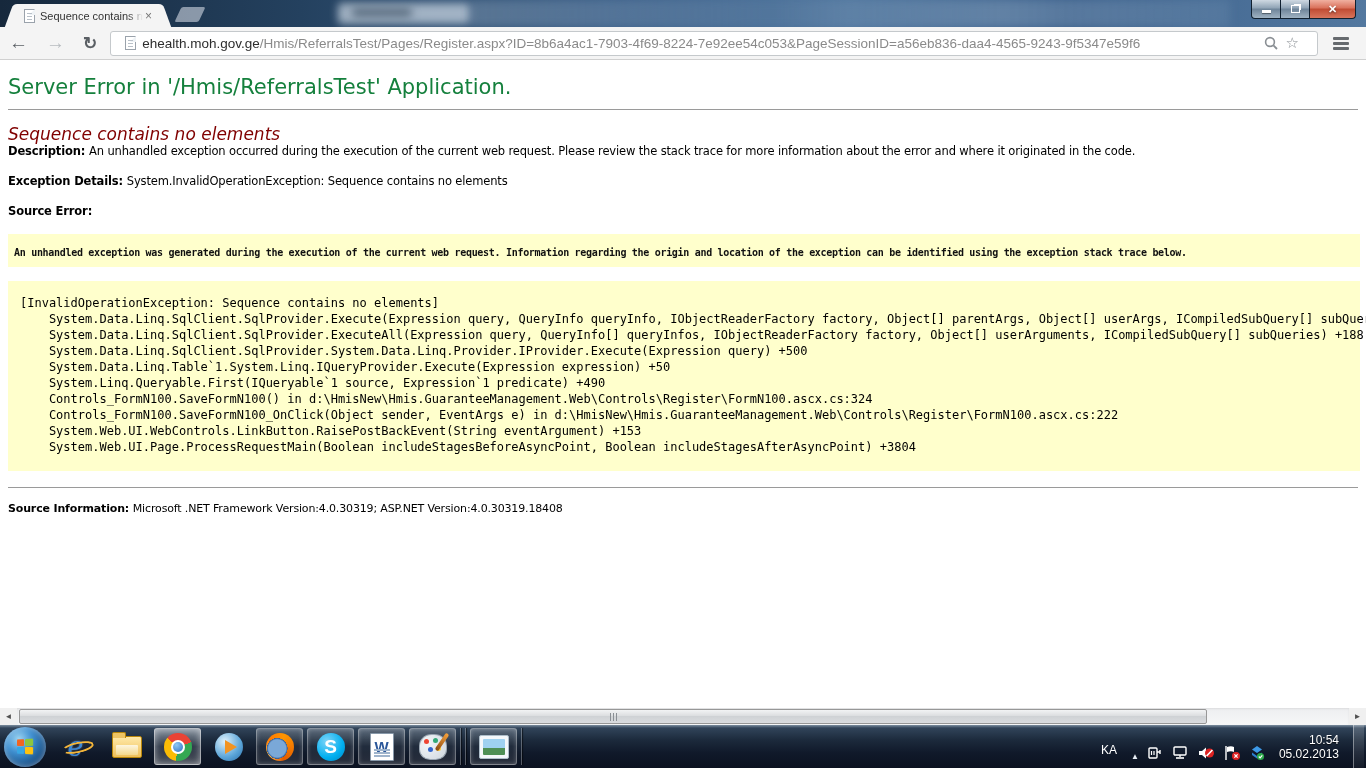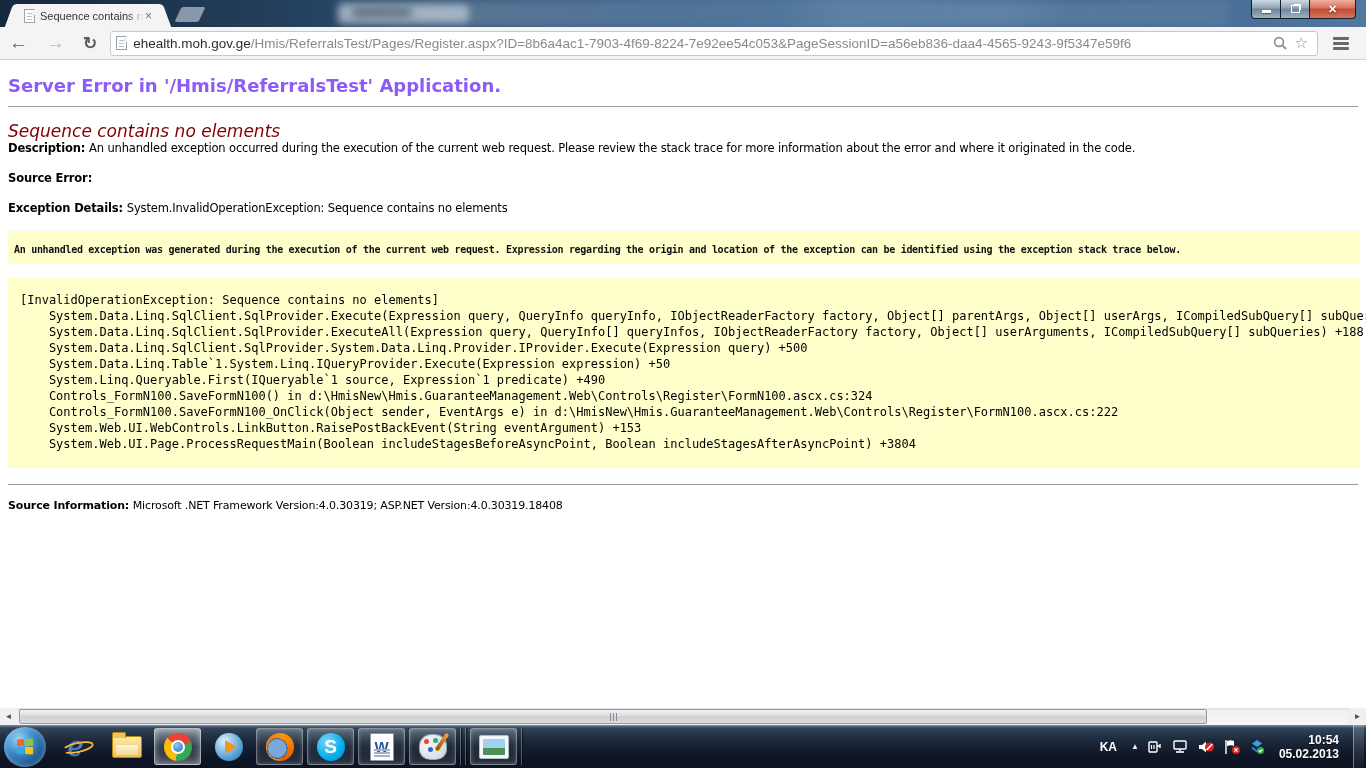--- a/index.html
+++ b/index.html
@@ -43,34 +43,34 @@
   .glyph-max { width:9px; height:8px; border:1px solid #fff; box-shadow:2px -2px 0 -1px #fff; position:relative; }
   .glyph-close { color:#fff; font-size:11px; font-weight:bold; text-shadow:0 1px 2px rgba(0,0,0,.5); }
 
   
   #toolbar { position:absolute; left:0; top:27px; width:1366px; height:33px; background:#f4f4f4; border-bottom:1px solid #d0d0d0;
     display:flex; align-items:center; }
   .nav-btn { font-size:19px; font-weight:bold; padding:0 9px; color:#5a5f64; cursor:default; }
   .nav-btn.disabled { color:#b7bbbf; }
   #reload-btn { font-size:17px; }
   #omnibox { flex:1; height:25px; margin:0 6px 0 4px; background:#fff; border:1px solid #c5c9cc; border-radius:3px;
-    display:flex; align-items:center; padding:0 5px; min-width:0; }
+    display:flex; align-items:center; padding:0 14px; min-width:0; }
   #url-text { flex:1; font-size:13.5px; white-space:nowrap; overflow:hidden; margin-left:6px; min-width:0; }
   #url-text .domain { color:#2d2d2d; }
   #url-text .path { color:#8a8a8a; }
   .box-ico { color:#8a8f94; font-size:15px; padding:0 4px; flex:none; }
   #zoom-ico svg { display:block; }
   #menu-btn { width:34px; height:25px; margin-right:8px; border-radius:2px; display:flex; flex-direction:column;
     align-items:center; justify-content:center; gap:2px; }
   #menu-btn .bar { width:16px; height:3px; background:#666a6e; border-radius:1px; }
 
   
   #page { position:absolute; left:0; top:61px; width:1366px; height:647px; background:#fff; overflow:hidden;
     font-family:"DejaVu Sans", sans-serif; padding:14px 0 0 8px; }
-  #page h1 { font-weight:bold; font-size:18px; color:#8b5cf6; margin-bottom:10px; letter-spacing:0; }
+  #page h1 { font-weight:normal; font-size:21px; color:#15803d; margin-bottom:10px; letter-spacing:0; }
   #page hr { border:none; border-top:1px solid #9a9a9a; margin:0 8px 14px 0; }
   #page h2 { font-weight:normal; font-style:italic; font-size:17px; color:#800000; }
   .para { font-size:11.5px; color:#000; margin-bottom:16px; letter-spacing:-0.15px; }
   .para b { font-weight:bold; }
   .ybox { background:#ffffcc; margin-right:6px; }
   #src-box { padding:7px 6px; margin-bottom:14px; }
   #src-box span { font-family:"DejaVu Sans Mono", monospace; font-size:10px; font-weight:bold; color:#111; letter-spacing:-0.3px; }
   #stack-label { margin-top:4px; margin-bottom:14px; }
   #stack-box { padding:14px 0 16px 12px; margin-bottom:16px; }
   #stack-box pre { font-family:"DejaVu Sans Mono", monospace; font-size:12px; line-height:16px; color:#000; white-space:pre; }
@@ -120,21 +120,21 @@
   .ico-word { width:24px; height:28px; background:#fff; border:1px solid #8899aa; border-radius:1px; position:relative; }
   .ico-word::before { content:"W"; position:absolute; left:0; width:22px; top:4px; text-align:center; font-size:15px; font-weight:bold; color:#2b579a; }
   .ico-word::after { content:""; position:absolute; left:3px; bottom:3px; width:16px; height:1.5px; background:#9fb4cc; box-shadow:0 -3px 0 #9fb4cc, 0 -6px 0 #9fb4cc; }
   .ico-paint { width:28px; height:26px; background:radial-gradient(circle at 30% 35%, #f4f6f8, #cdd6de); border-radius:45% 45% 40% 40%; position:relative; border:1px solid #9aa6b2; }
   .ico-paint::before { content:""; position:absolute; left:4px; top:4px; width:5px; height:5px; border-radius:50%; background:#e43; box-shadow:9px -1px 0 #3a7, 4px 8px 0 #36c, 12px 7px 0 #fc3; }
   .ico-paint::after { content:""; position:absolute; right:2px; top:-3px; width:4px; height:20px; background:linear-gradient(#f7a23c,#8a4a12); border-radius:2px; transform:rotate(35deg); }
   .ico-photo { width:30px; height:24px; background:#f4f7fa; border-radius:2px; border:1px solid #aebdc9; padding:3px; }
   .ico-photo i { display:block; width:100%; height:100%; background:linear-gradient(#9fd1f0 55%, #4f8f55 55%); border-radius:1px; }
 
   
-  #tray { margin-left:auto; display:flex; align-items:center; gap:8px; padding-right:4px; color:#fff;font-weight:bold; }
+  #tray { margin-left:auto; display:flex; align-items:flex-end; gap:8px; padding-right:4px; color:#fff; }
   #lang-ind { font-size:12px; color:#fff; padding:4px 6px; }
   #tray-up { font-size:8px; color:#e8eef4; }
   .tray-ico svg { display:block; }
   #clock { text-align:right; font-size:12px; line-height:14px; color:#fff; text-shadow:0 1px 1px rgba(0,0,0,.7); padding:0 6px; }
   #show-desktop { width:11px; height:43px; margin-left:4px; border-left:1px solid rgba(255,255,255,0.4);
     background:linear-gradient(180deg,rgba(255,255,255,0.18),rgba(255,255,255,0.04)); flex:none; }
 </style>
 </head>
 <body>
 
@@ -187,26 +187,26 @@
     </div>
   </div>
 
   <div id="page">
     <h1>Server Error in '/Hmis/ReferralsTest' Application.</h1>
     <hr>
     <h2>Sequence contains no elements</h2>
 
     <p class="para"><b>Description: </b><span>An unhandled exception occurred during the execution of the current web request. Please review the stack trace for more information about the error and where it originated in the code.</span></p>
 
+    <p class="para"><b>Exception Details: </b><span>System.InvalidOperationException: Sequence contains no elements</span></p>
+
     <p class="para"><b>Source Error:</b></p>
 
-    <p class="para"><b>Exception Details: </b><span>System.InvalidOperationException: Sequence contains no elements</span></p>
-
     <div class="ybox" id="src-box">
-      <span>An unhandled exception was generated during the execution of the current web request. Expression regarding the origin and location of the exception can be identified using the exception stack trace below.</span>
+      <span>An unhandled exception was generated during the execution of the current web request. Information regarding the origin and location of the exception can be identified using the exception stack trace below.</span>
     </div>
 
 
     <div class="ybox" id="stack-box">
       <pre>[InvalidOperationException: Sequence contains no elements]
     System.Data.Linq.SqlClient.SqlProvider.Execute(Expression query, QueryInfo queryInfo, IObjectReaderFactory factory, Object[] parentArgs, Object[] userArgs, ICompiledSubQuery[] subQueries, Ob
     System.Data.Linq.SqlClient.SqlProvider.ExecuteAll(Expression query, QueryInfo[] queryInfos, IObjectReaderFactory factory, Object[] userArguments, ICompiledSubQuery[] subQueries) +188
     System.Data.Linq.SqlClient.SqlProvider.System.Data.Linq.Provider.IProvider.Execute(Expression query) +500
     System.Data.Linq.Table`1.System.Linq.IQueryProvider.Execute(Expression expression) +50
     System.Linq.Queryable.First(IQueryable`1 source, Expression`1 predicate) +490

